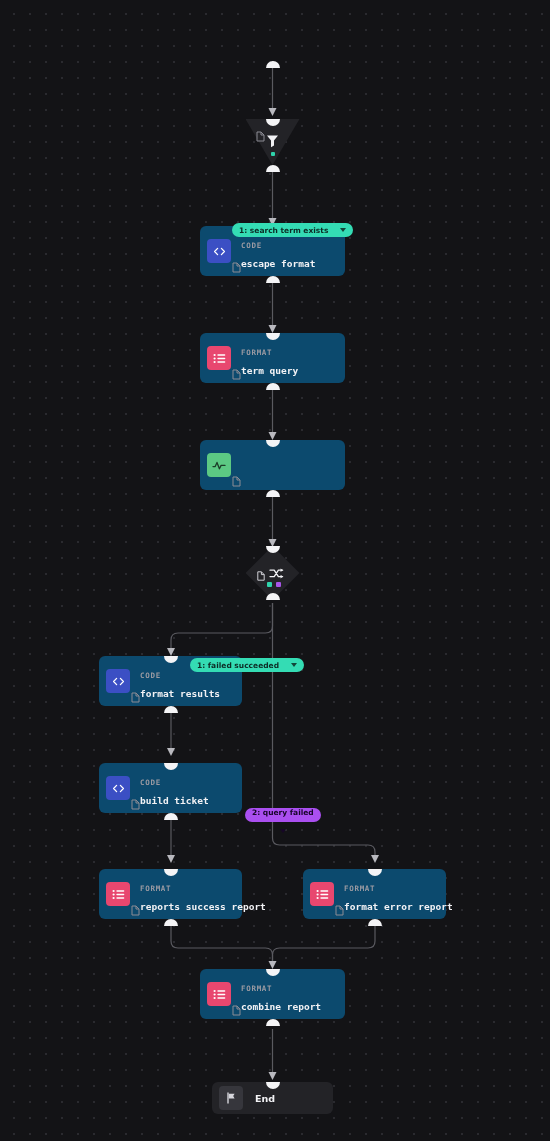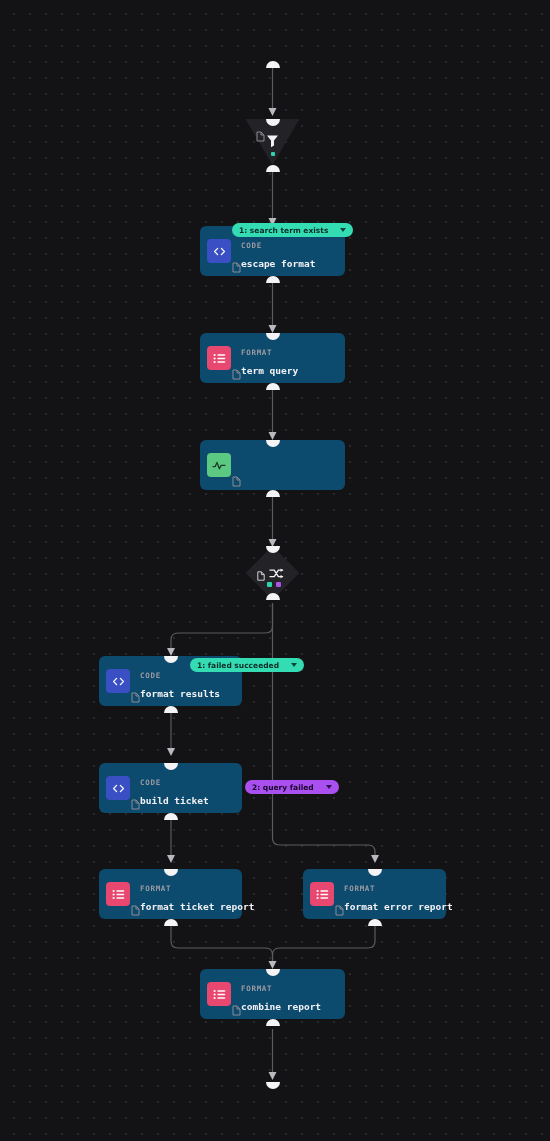--- a/index.html
+++ b/index.html
@@ -410,40 +410,40 @@
     </span>
     <span class="doc-badge">
       <svg width="9" height="11" viewBox="0 0 9 11" fill="none">
         <path d="M1 1h4l3 3v6H1z" stroke="#8c8c94" stroke-width="1" fill="none"></path>
         <path d="M5 1v3h3" stroke="#8c8c94" stroke-width="1" fill="none"></path>
       </svg>
     </span>
   </div>
   <div class="port port-bottom" style="left:171px; top:813px;"></div>
 
-  <div class="branch-pill pill-purple" style="left:245px; top:748px;">
+  <div class="branch-pill pill-purple" style="left:245px; top:776px;flex-direction:column;">
     <span>2: query failed</span>
     <i class="pill-caret"></i>
   </div>
 
   <div class="port port-top" style="left:171px; top:869px;"></div>
   <div class="node node-step" style="left:99px; top:869px; width:143px;">
     <span class="icon-box format">
       <svg width="13" height="11" viewBox="0 0 13 11" fill="none">
         <circle cx="1.6" cy="2" r="1.1" fill="#fff"></circle>
           <rect x="4.3" y="1.3" width="8" height="1.5" rx=".7" fill="#fff"></rect>
         <circle cx="1.6" cy="5.5" r="1.1" fill="#fff"></circle>
           <rect x="4.3" y="4.8" width="8" height="1.5" rx=".7" fill="#fff"></rect>
         <circle cx="1.6" cy="9" r="1.1" fill="#fff"></circle>
           <rect x="4.3" y="8.3" width="8" height="1.5" rx=".7" fill="#fff"></rect>
       </svg>
     </span>
     <span class="node-text">
       <span class="kind-label">FORMAT</span><br>
-      <span class="node-title">format ticket report</span>
+      <span class="node-title">reports success report</span>
     </span>
     <span class="doc-badge">
       <svg width="9" height="11" viewBox="0 0 9 11" fill="none">
         <path d="M1 1h4l3 3v6H1z" stroke="#8c8c94" stroke-width="1" fill="none"></path>
         <path d="M5 1v3h3" stroke="#8c8c94" stroke-width="1" fill="none"></path>
       </svg>
     </span>
   </div>
   <div class="port port-bottom" style="left:171px; top:919px;"></div>
 
@@ -491,14 +491,23 @@
     <span class="doc-badge">
       <svg width="9" height="11" viewBox="0 0 9 11" fill="none">
         <path d="M1 1h4l3 3v6H1z" stroke="#8c8c94" stroke-width="1" fill="none"></path>
         <path d="M5 1v3h3" stroke="#8c8c94" stroke-width="1" fill="none"></path>
       </svg>
     </span>
   </div>
   <div class="port port-bottom" style="left:272.5px; top:1019px;"></div>
 
   <div class="port port-top" style="left:272.5px; top:1082px;"></div>
+  <div class="node node-terminal" style="left:212px; top:1082px; width:121px;">
+    <span class="icon-box terminal">
+      <svg width="11" height="12" viewBox="0 0 11 12" fill="none">
+        <path d="M2 1V11" stroke="#d6d6dc" stroke-width="1.4" stroke-linecap="round"></path>
+        <path d="M2.8 1.8H8.6L7.2 4.1L8.6 6.4H2.8V1.8Z" fill="#d6d6dc"></path>
+      </svg>
+    </span>
+    <span class="terminal-title">End</span>
+  </div>
 
 </div>
 
 </body></html>

